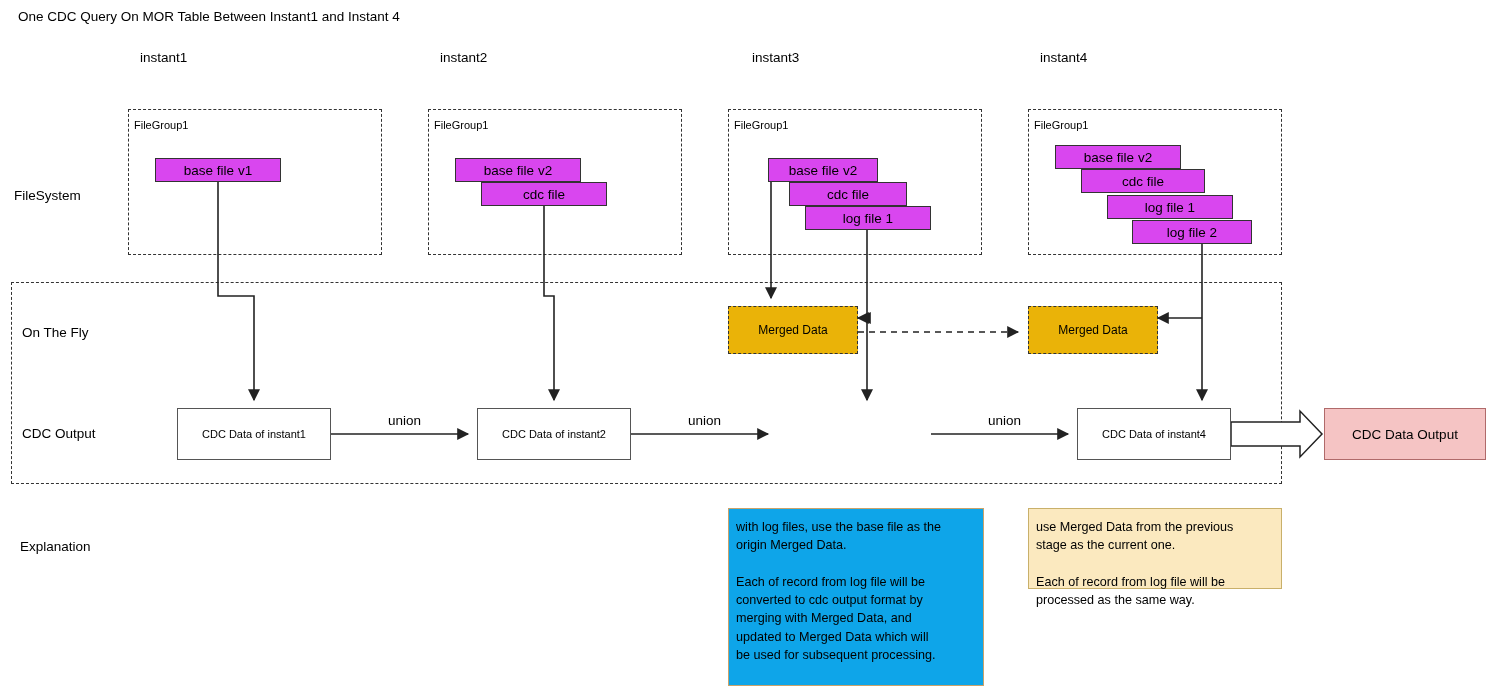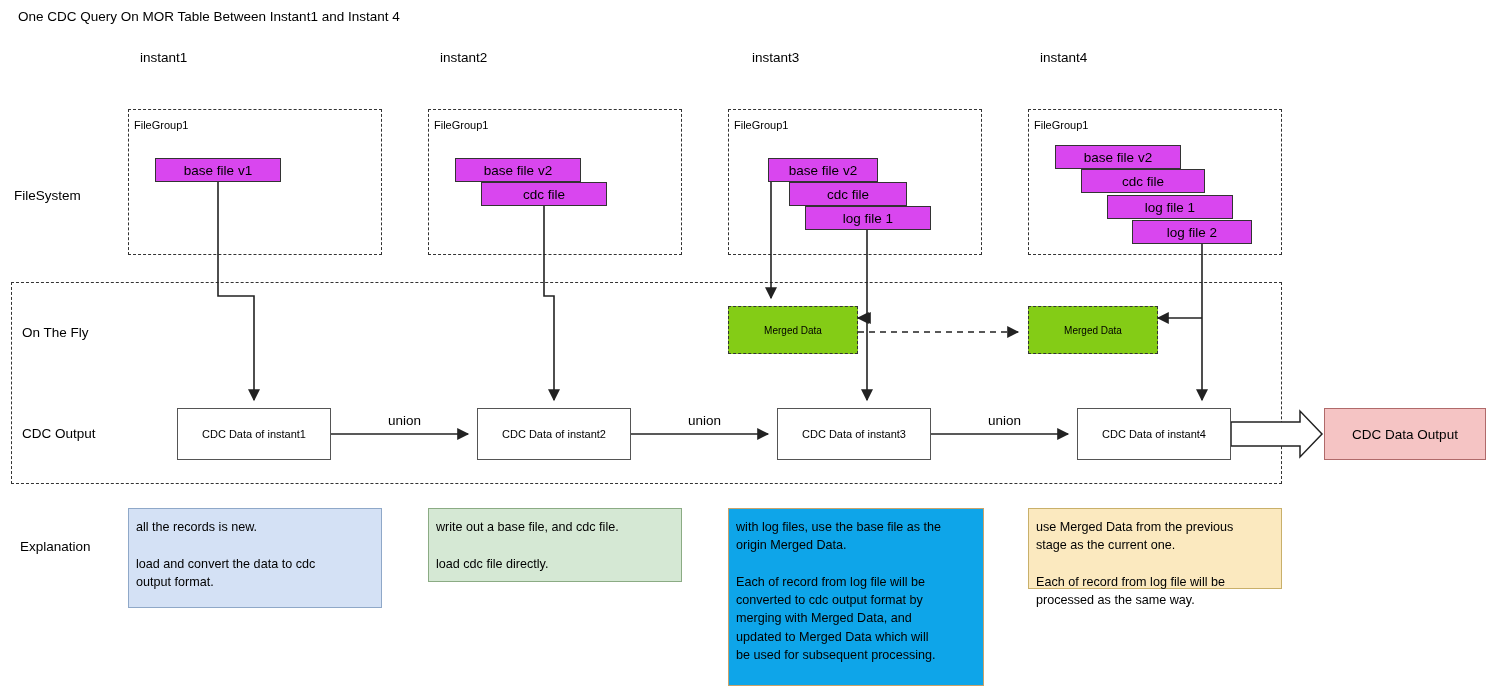--- a/index.html
+++ b/index.html
@@ -62,25 +62,25 @@
   }
   
   #mid-container {
     border: 1.8px dashed #333;
     box-sizing: border-box;
   }
   
   .merged {
     box-sizing: border-box;
     border: 1.8px dashed #333;
-    background: #84cc16;
-    display: flex;
-    align-items: center;
-    justify-content: center;
-    font-size: 10px;
+    background: #eab308;
+    display: flex;
+    align-items: center;
+    justify-content: center;
+    font-size: 12px;
     z-index: 6;
   }
   
   .cdcbox {
     box-sizing: border-box;
     border: 1.4px solid #555;
     background: #ffffff;
     display: flex;
     align-items: center;
     justify-content: center;
@@ -163,36 +163,28 @@
   <div class="abs filebox" style="left:1107px; top:195px; width:126px; height:24px;">log file 1</div>
   <div class="abs filebox" style="left:1132px; top:220px; width:120px; height:24px;">log file 2</div>
 
   <div class="abs" id="mid-container" style="left:11px; top:282px; width:1271px; height:202px;"></div>
 
   <div class="abs merged" style="left:728px; top:306px; width:130px; height:48px;">Merged Data</div>
   <div class="abs merged" style="left:1028px; top:306px; width:130px; height:48px;">Merged Data</div>
 
   <div class="abs cdcbox" style="left:177px; top:408px; width:154px; height:52px;">CDC Data of instant1</div>
   <div class="abs cdcbox" style="left:477px; top:408px; width:154px; height:52px;">CDC Data of instant2</div>
-  <div class="abs cdcbox" style="left:777px; top:408px; width:154px; height:52px;">CDC Data of instant3</div>
   <div class="abs cdcbox" style="left:1077px; top:408px; width:154px; height:52px;">CDC Data of instant4</div>
 
   <div class="abs txt union-label" style="left:385px; top:412px;">union</div>
   <div class="abs txt union-label" style="left:685px; top:412px;">union</div>
   <div class="abs txt union-label" style="left:985px; top:412px;">union</div>
 
   <div class="abs" id="cdc-output-box" style="left:1324px; top:408px; width:162px; height:52px; background:#f5c4c4;">CDC Data Output</div>
 
-  <div class="abs expl txt" style="left:128px; top:508px; width:254px; height:100px; background:#d4e1f5; border:1.2px solid #8fa8c8;">all the records is new.
-
-load and convert the data to cdc
-output format.</div>
-  <div class="abs expl txt" style="left:428px; top:508px; width:254px; height:74px; background:#d5e8d4; border:1.2px solid #8bab84;">write out a base file, and cdc file.
-
-load cdc file directly.</div>
   <div class="abs expl txt" style="left:728px; top:508px; width:256px; height:178px; background:#0ea5e9; border:1.2px solid #c9a36a;">with log files, use the base file as the
 origin Merged Data.
 
 Each of record from log file will be
 converted to cdc output format by
 merging with Merged Data, and
 updated to Merged Data which will
 be used for subsequent processing.</div>
   <div class="abs expl txt" style="left:1028px; top:508px; width:254px; height:81px; background:#fbe9bf; border:1.2px solid #c9b06a;">use Merged Data from the previous
 stage as the current one.

